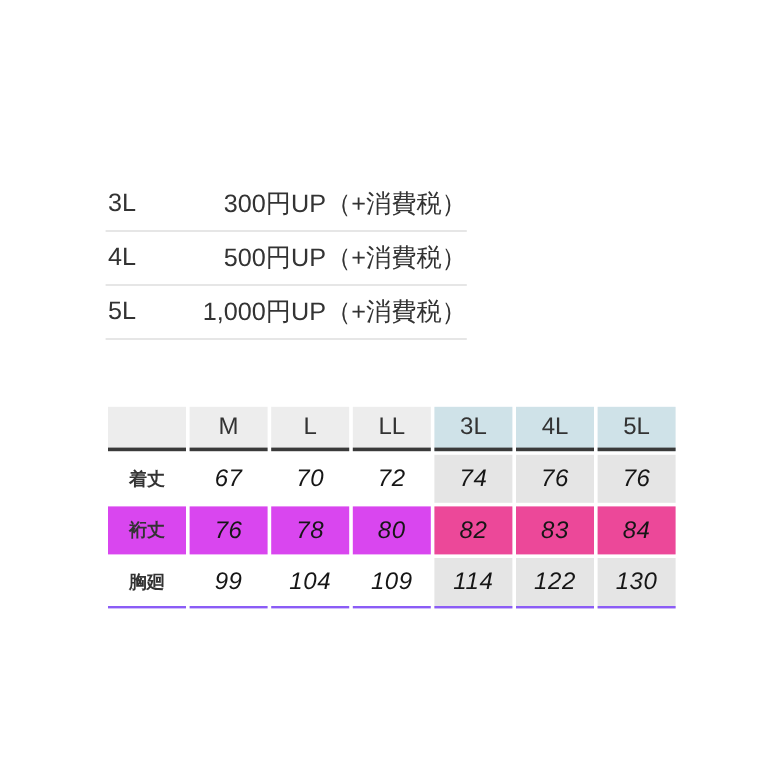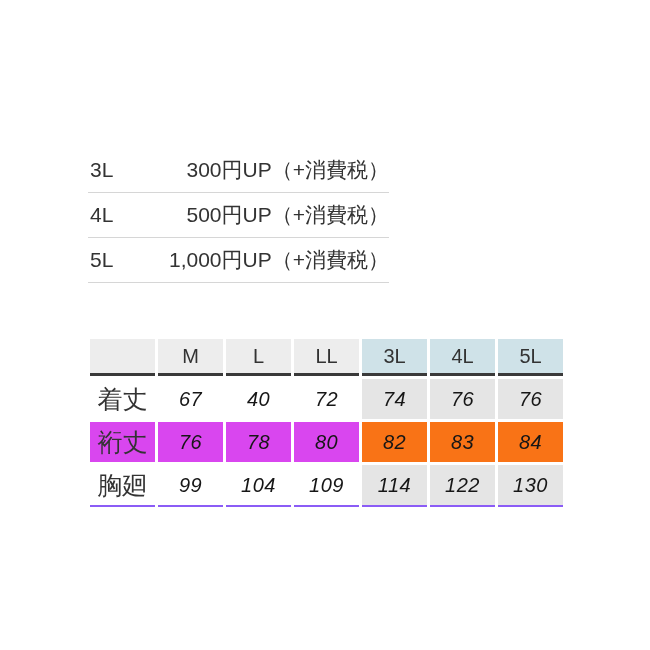--- a/index.html
+++ b/index.html
@@ -49,23 +49,23 @@
     color: #333333;
     border-bottom: 3px solid #3a3a3a;
   }
   .size-table td { height: 40px; font-size: 20px; }
 
   th.hg  { background: #ededed; }   
   th.hb  { background: #cfe2e8; }   
   td.w   { background: #ffffff; }   
   td.lb  { background: #e5e5e5; }   
   td.g   { background: #d946ef; }   
-  td.gb  { background: #f97316; }   
+  td.gb  { background: #ec4899; }   
 
-  td.lab { font-size: 25px; color: #333333; font-weight: 400; }
+  td.lab { font-size: 15px; color: #333333; font-weight: 700; }
   td.num { font-style: italic; font-weight: 400; color: #161616; letter-spacing: 0.5px; }
 
   tr.last td { border-bottom: 2px solid #8b5cf6; }
 </style>
 </head>
 <body>
 
 <div class="price-section">
   <div class="price-row">
     <span class="price-size">3L</span>
@@ -90,21 +90,21 @@
       <th class="hg">LL</th>
       <th class="hb">3L</th>
       <th class="hb">4L</th>
       <th class="hb">5L</th>
     </tr>
   </thead>
   <tbody>
     <tr>
       <td class="lab w">着丈</td>
       <td class="num w">67</td>
-      <td class="num w">40</td>
+      <td class="num w">70</td>
       <td class="num w">72</td>
       <td class="num lb">74</td>
       <td class="num lb">76</td>
       <td class="num lb">76</td>
     </tr>
     <tr>
       <td class="lab g">裄丈</td>
       <td class="num g">76</td>
       <td class="num g">78</td>
       <td class="num g">80</td>

